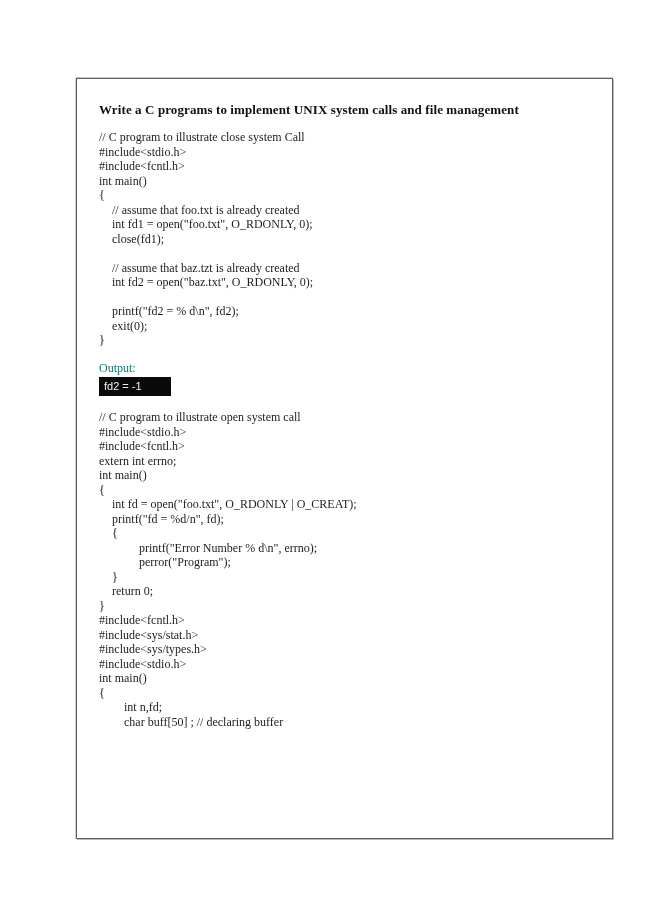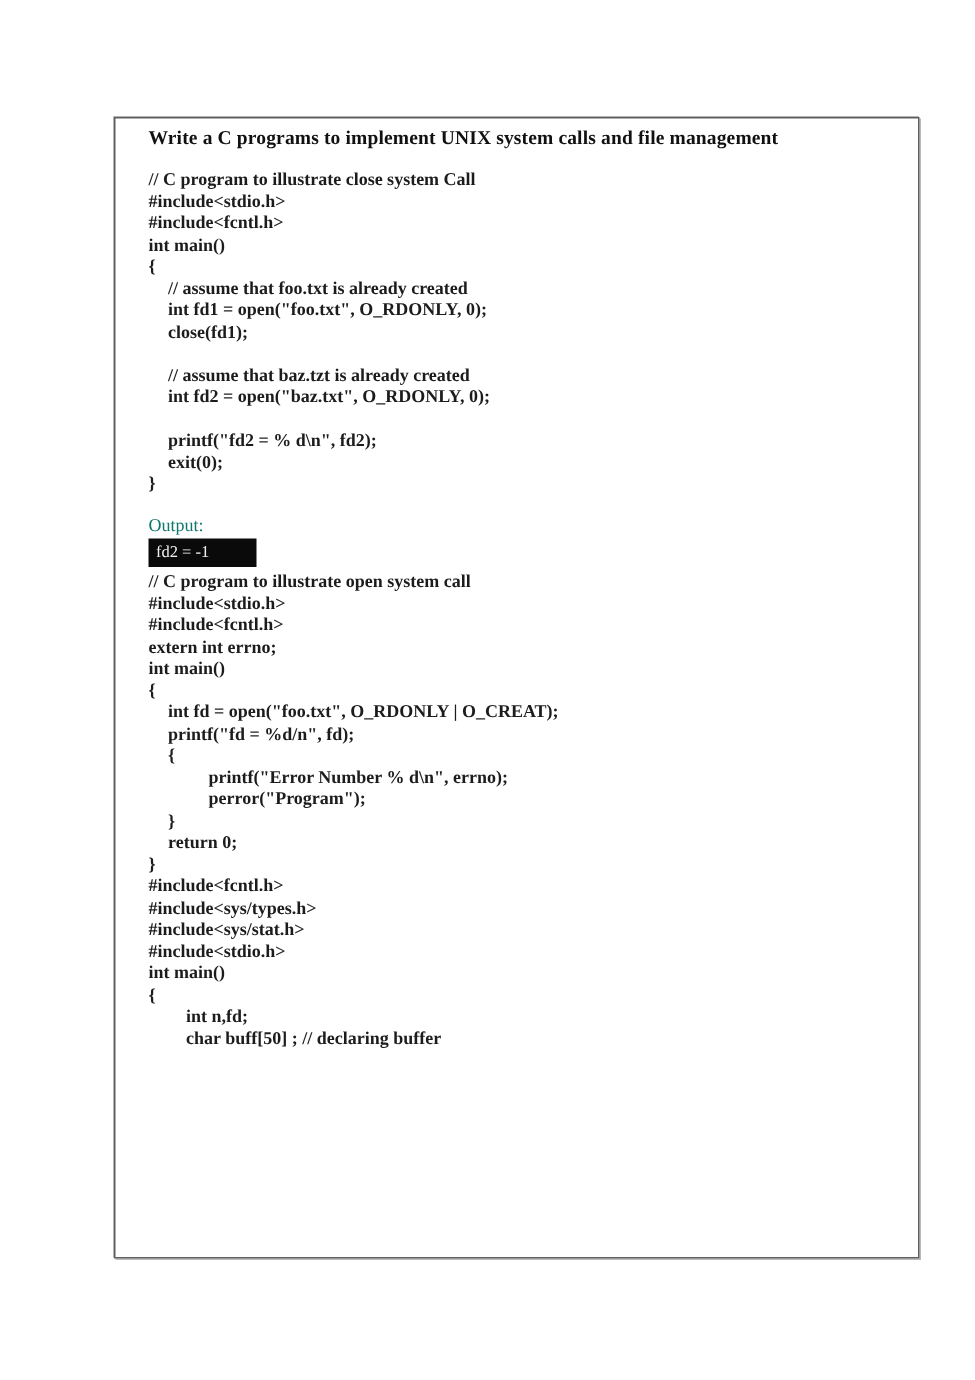--- a/index.html
+++ b/index.html
@@ -14,21 +14,21 @@
     width: 650px; height: 920px;
     background: #ffffff;
   }
   .doc-box {
     position: absolute;
     left: 76px; top: 78px;
     width: 537px; height: 761px;
     border: 1px solid #5f5f5f;
     box-shadow: 1px 1px 0 #b9b9b9, -0.5px -0.5px 0 #9a9a9a;
     background: #ffffff;
-    padding: 5px 14px 4px 22px;
+    padding: 23px 14px 4px 22px;
     color: #1c1c1c;
   }
   .title {
     font-weight: bold;
     font-size: 13px;
     line-height: 16px;
     letter-spacing: 0.1px;
     color: #111111;
     margin-bottom: 12px;
   }
@@ -43,32 +43,32 @@
   .ind2 { padding-left: 40px; }
   .ind3 { padding-left: 25px; }
   .output-label {
     font-size: 12px;
     line-height: 14.5px;
     margin-top: 13px;
     color: #0f766e;
   }
   .output-box {
     display: inline-block;
-    font-family: Liberation Serif, serif;
+    font-family: Liberation Sans, sans-serif;
     font-size: 11px;
     line-height: 13px;
     padding: 3px 14px 3px 5px;
     min-width: 72px;
     margin-top: 2px;
-    margin-bottom: 2px;
+    margin-bottom: 14px;
   }
   .output-box.second {
     margin-top: 15px;
   }
-  .program { margin: 0; font-weight: bold; }
+  .program { margin: 0; }
 </style>
 </head>
 <body>
 
 <div class="page">
   <div class="doc-box">
 
     <div class="title">Write a C programs to implement UNIX system calls and file management</div>
 
     <div class="program">
@@ -105,22 +105,22 @@
       <div class="line ind2">printf("Error Number % d\n", errno);</div>
       <div class="line ind2">perror("Program");</div>
       <div class="line ind1">}</div>
       <div class="line ind1">return 0;</div>
       <div class="line">}</div>
     </div>
 
 
     <div class="program">
       <div class="line">#include&lt;fcntl.h&gt;</div>
+      <div class="line">#include&lt;sys/stat.h&gt;</div>
       <div class="line">#include&lt;sys/types.h&gt;</div>
-      <div class="line">#include&lt;sys/stat.h&gt;</div>
       <div class="line">#include&lt;stdio.h&gt;</div>
       <div class="line">int main()</div>
       <div class="line">{</div>
       <div class="line ind3">int n,fd;</div>
       <div class="line ind3">char buff[50] ; // declaring buffer</div>
     </div>
 
   </div>
 </div>
 

